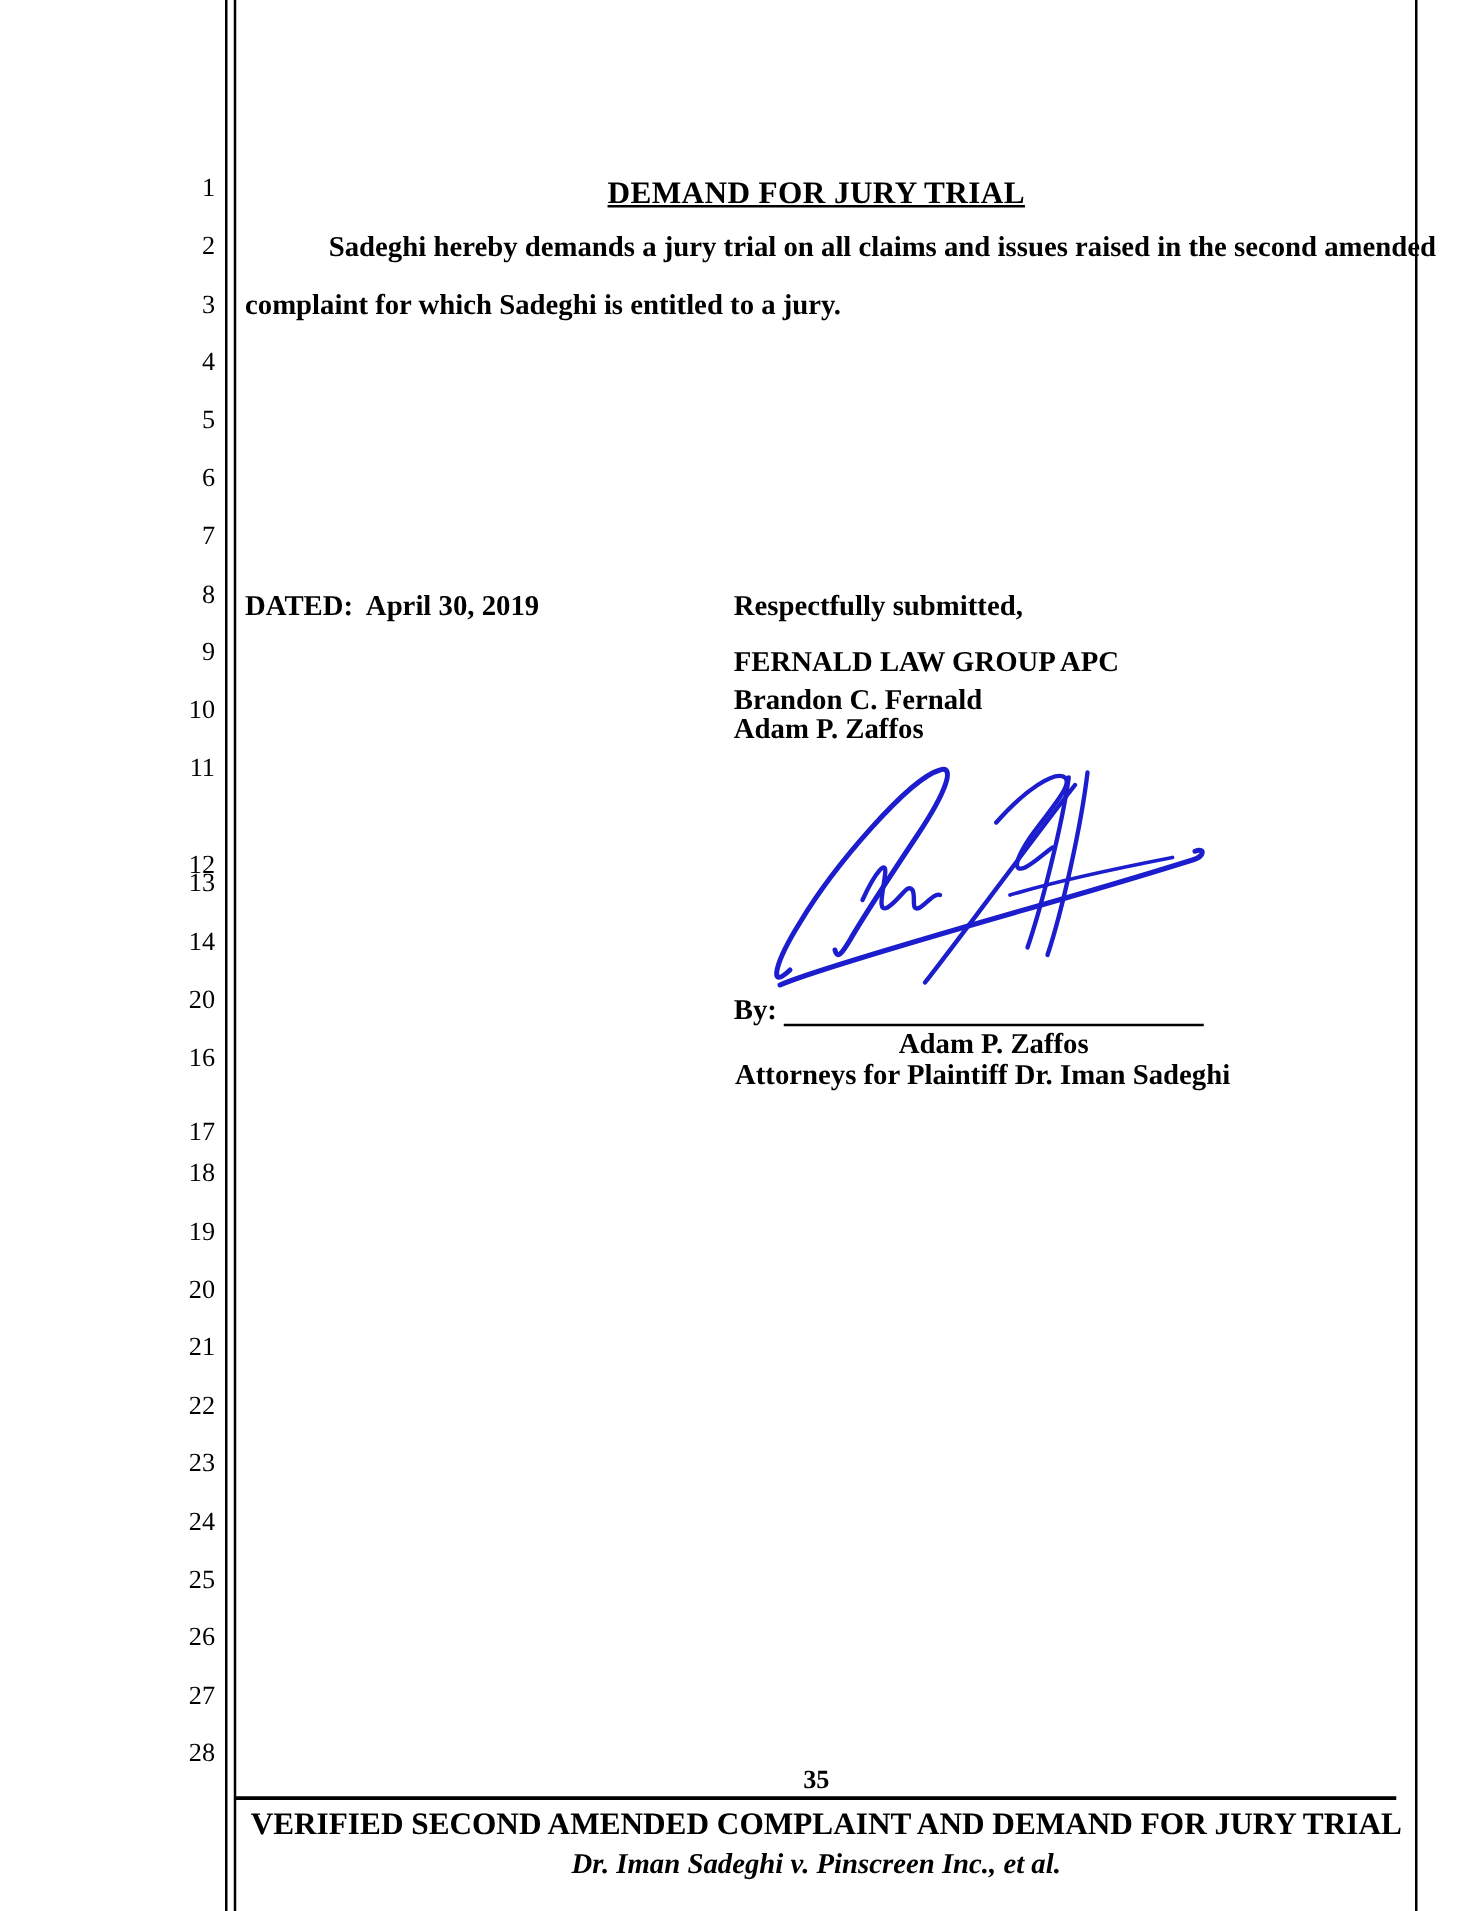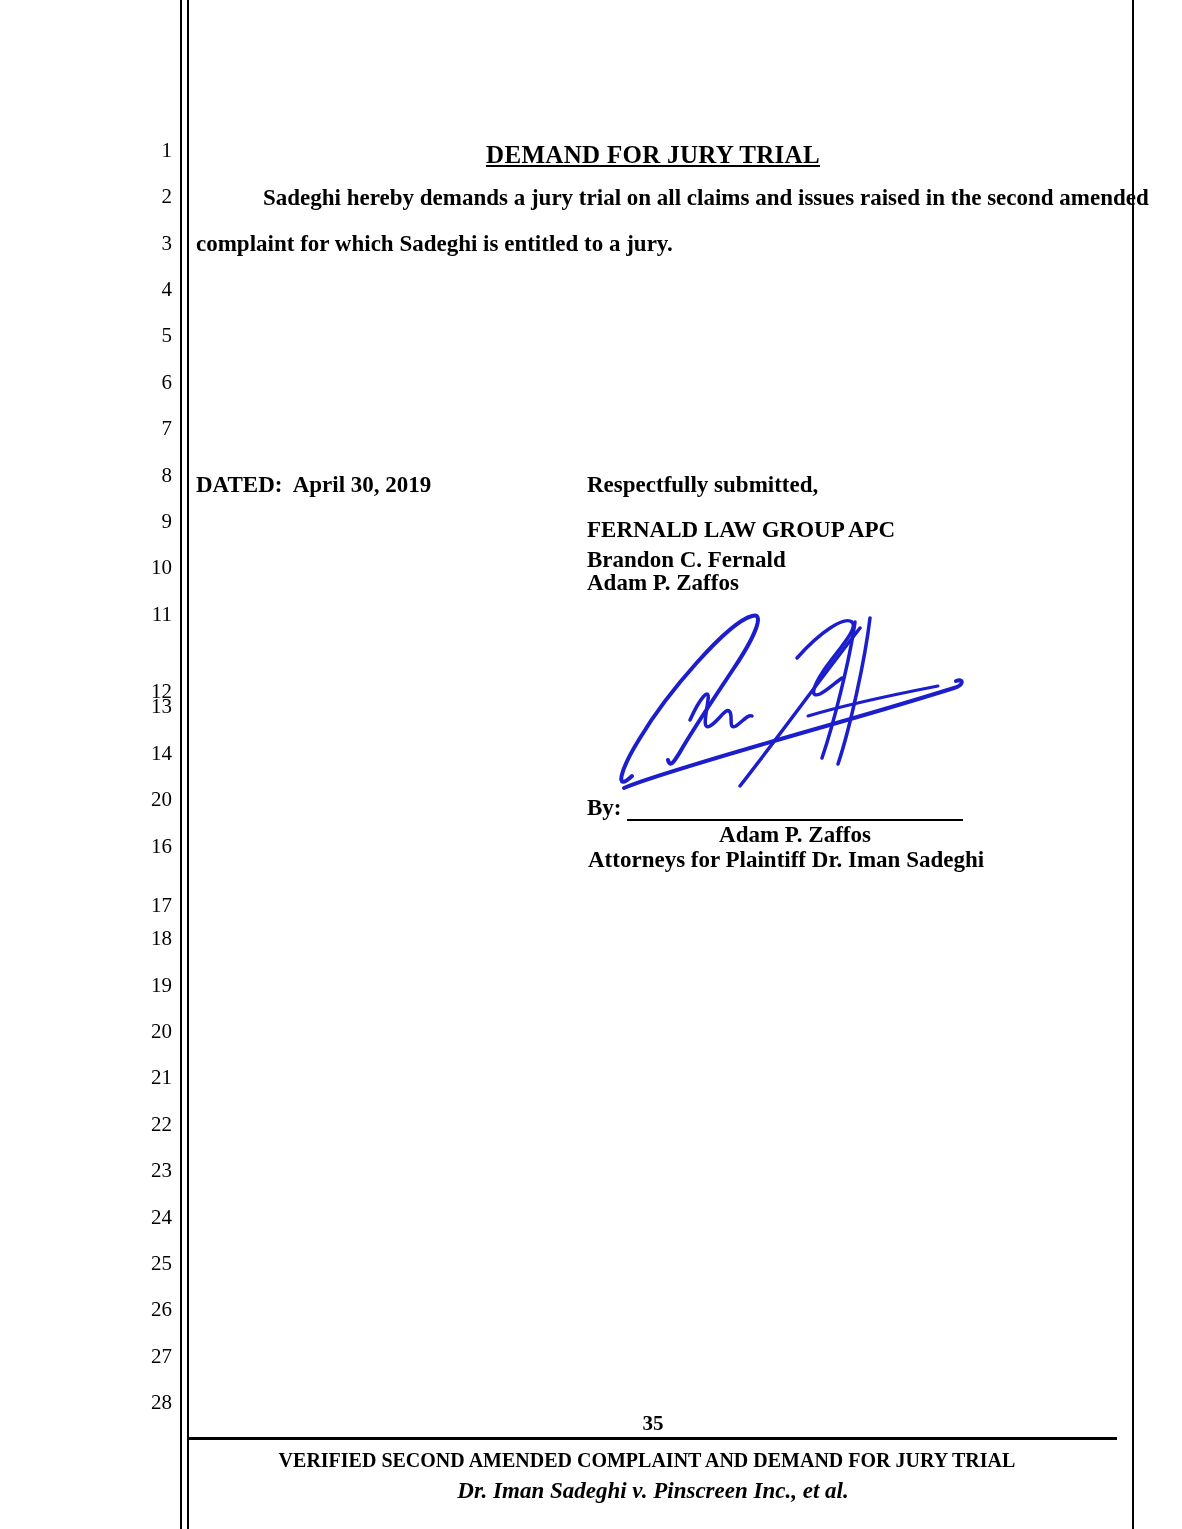--- a/index.html
+++ b/index.html
@@ -42,21 +42,21 @@
   .sig-wrap{left:612px;top:608px;width:360px;height:195px;}
   .by-label{left:587px;top:795px;}
   .by-line{
     left:627px;top:819px;width:336px;height:0;
     border-top:2px solid #000;
   }
   .signer-name{left:627px;top:822px;width:336px;text-align:center;}
   .signer-title{left:588px;top:847px;}
   .page-number{left:190px;top:1411px;width:926px;text-align:center;font-size:21px;line-height:24px;}
   .footer-rule{left:188px;top:1437px;width:929px;height:3px;background:#000;}
-  .footer-title{left:184px;top:1446px;width:926px;text-align:center;font-size:20px;line-height:28px;}
+  .footer-title{left:198px;top:1446px;width:926px;text-align:center;font-size:25px;line-height:28px;}
   .footer-case{left:190px;top:1477px;width:926px;text-align:center;font-size:23px;line-height:27px;font-style:italic;}
   .sig-svg path{fill:none;stroke-linecap:round;stroke-linejoin:round;}
 </style>
 </head>
 <body>
 
 <div class="page">
 
   <div class="rule-left"></div>
   <div class="rule-right"></div>

